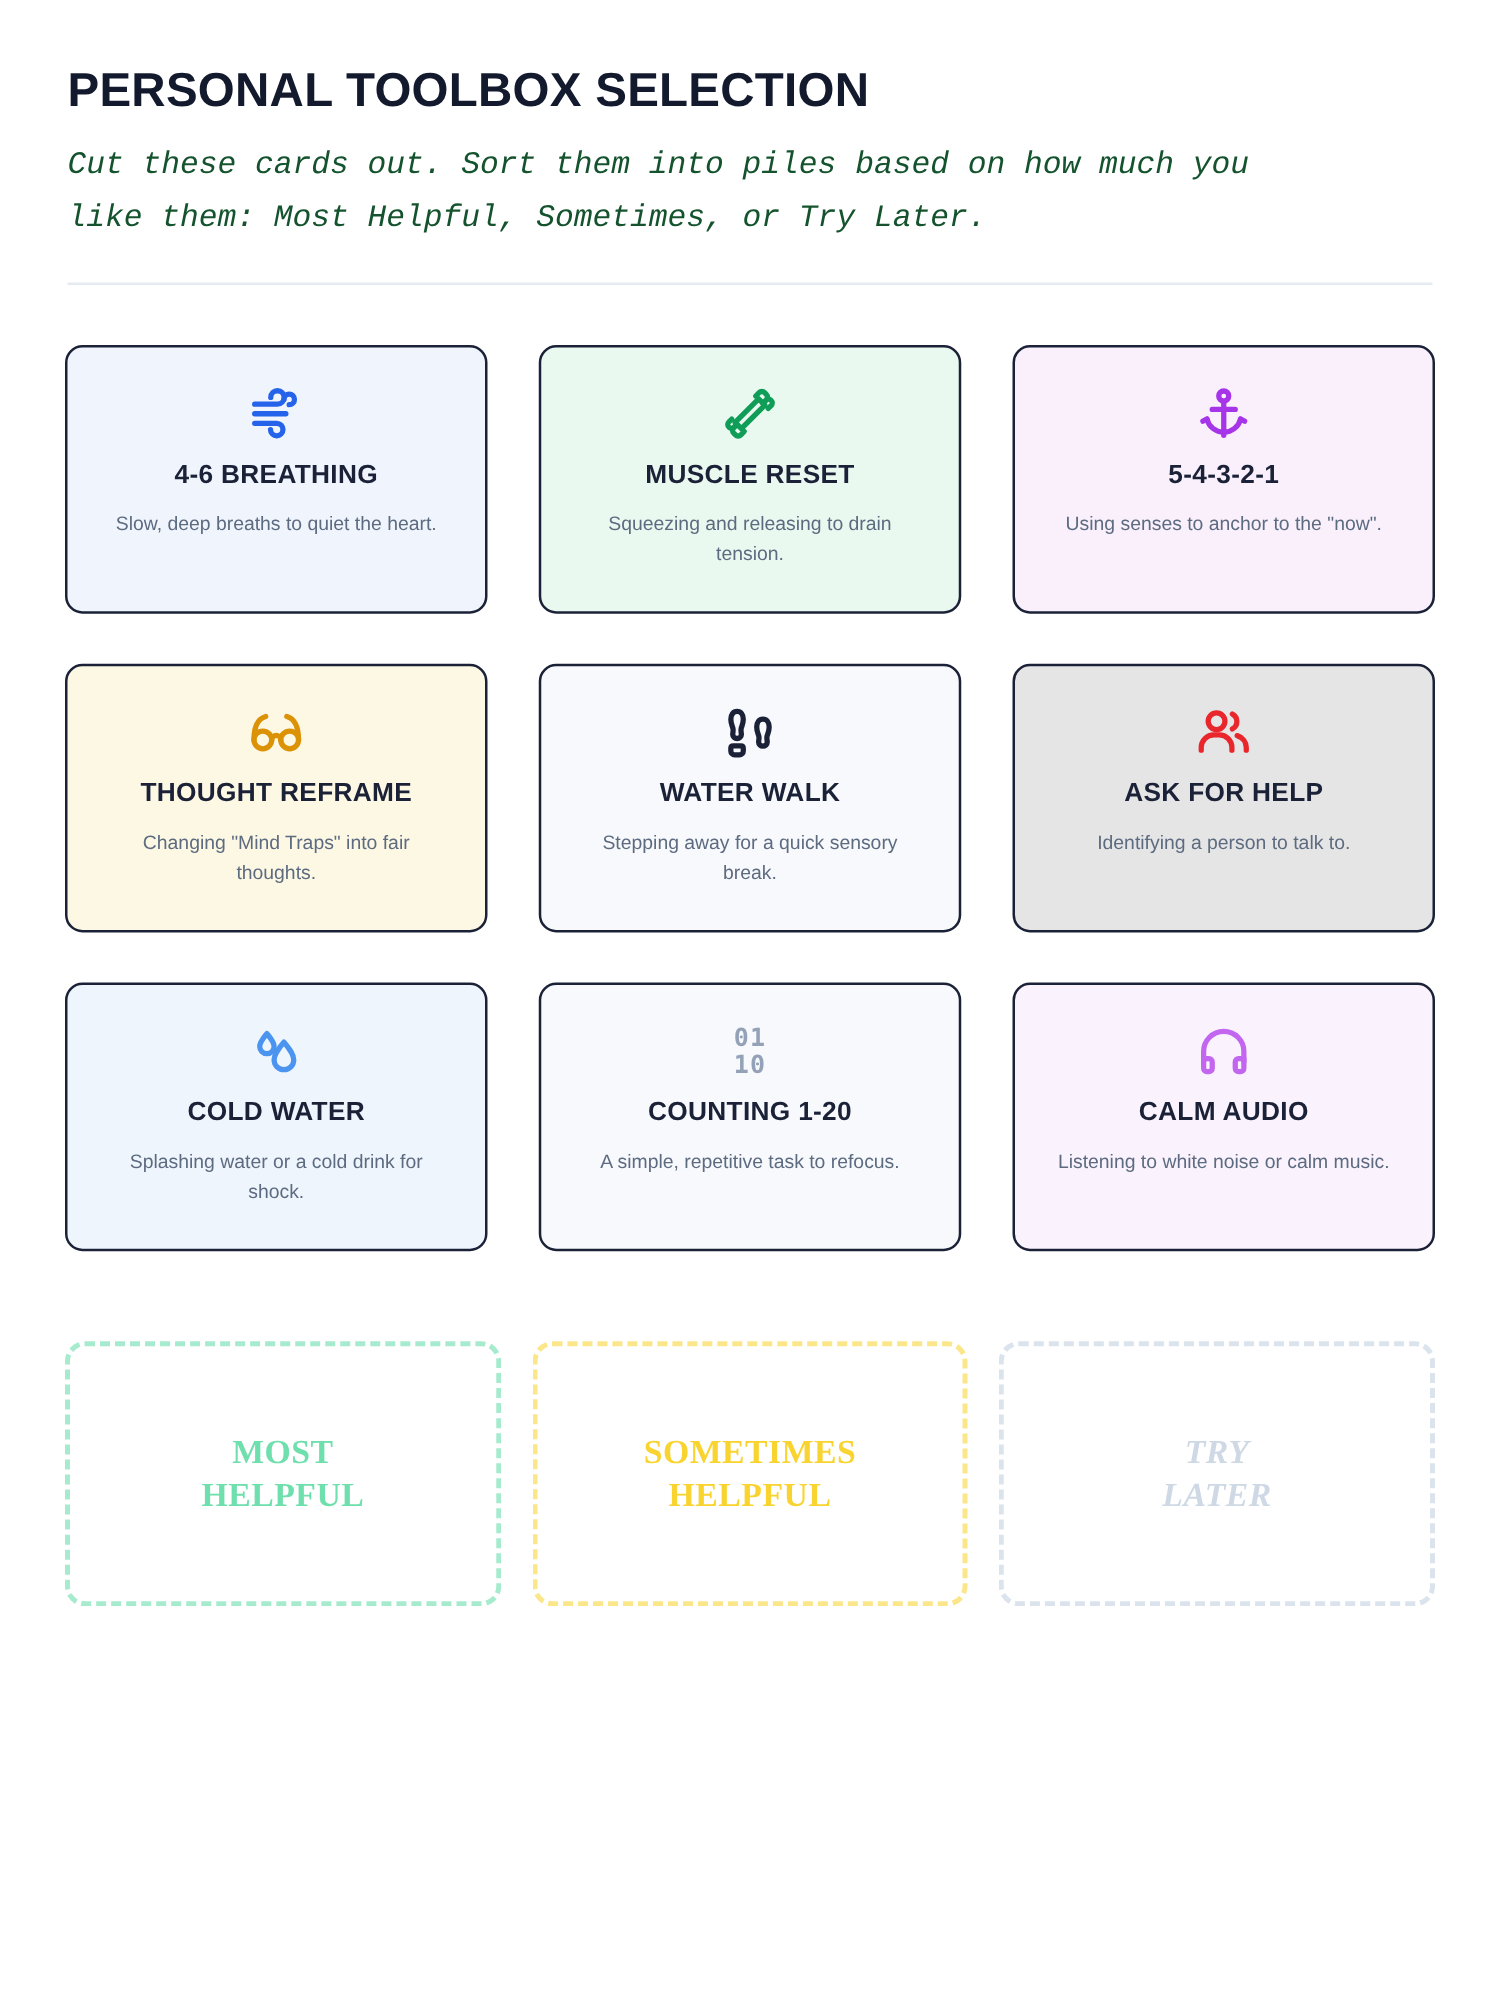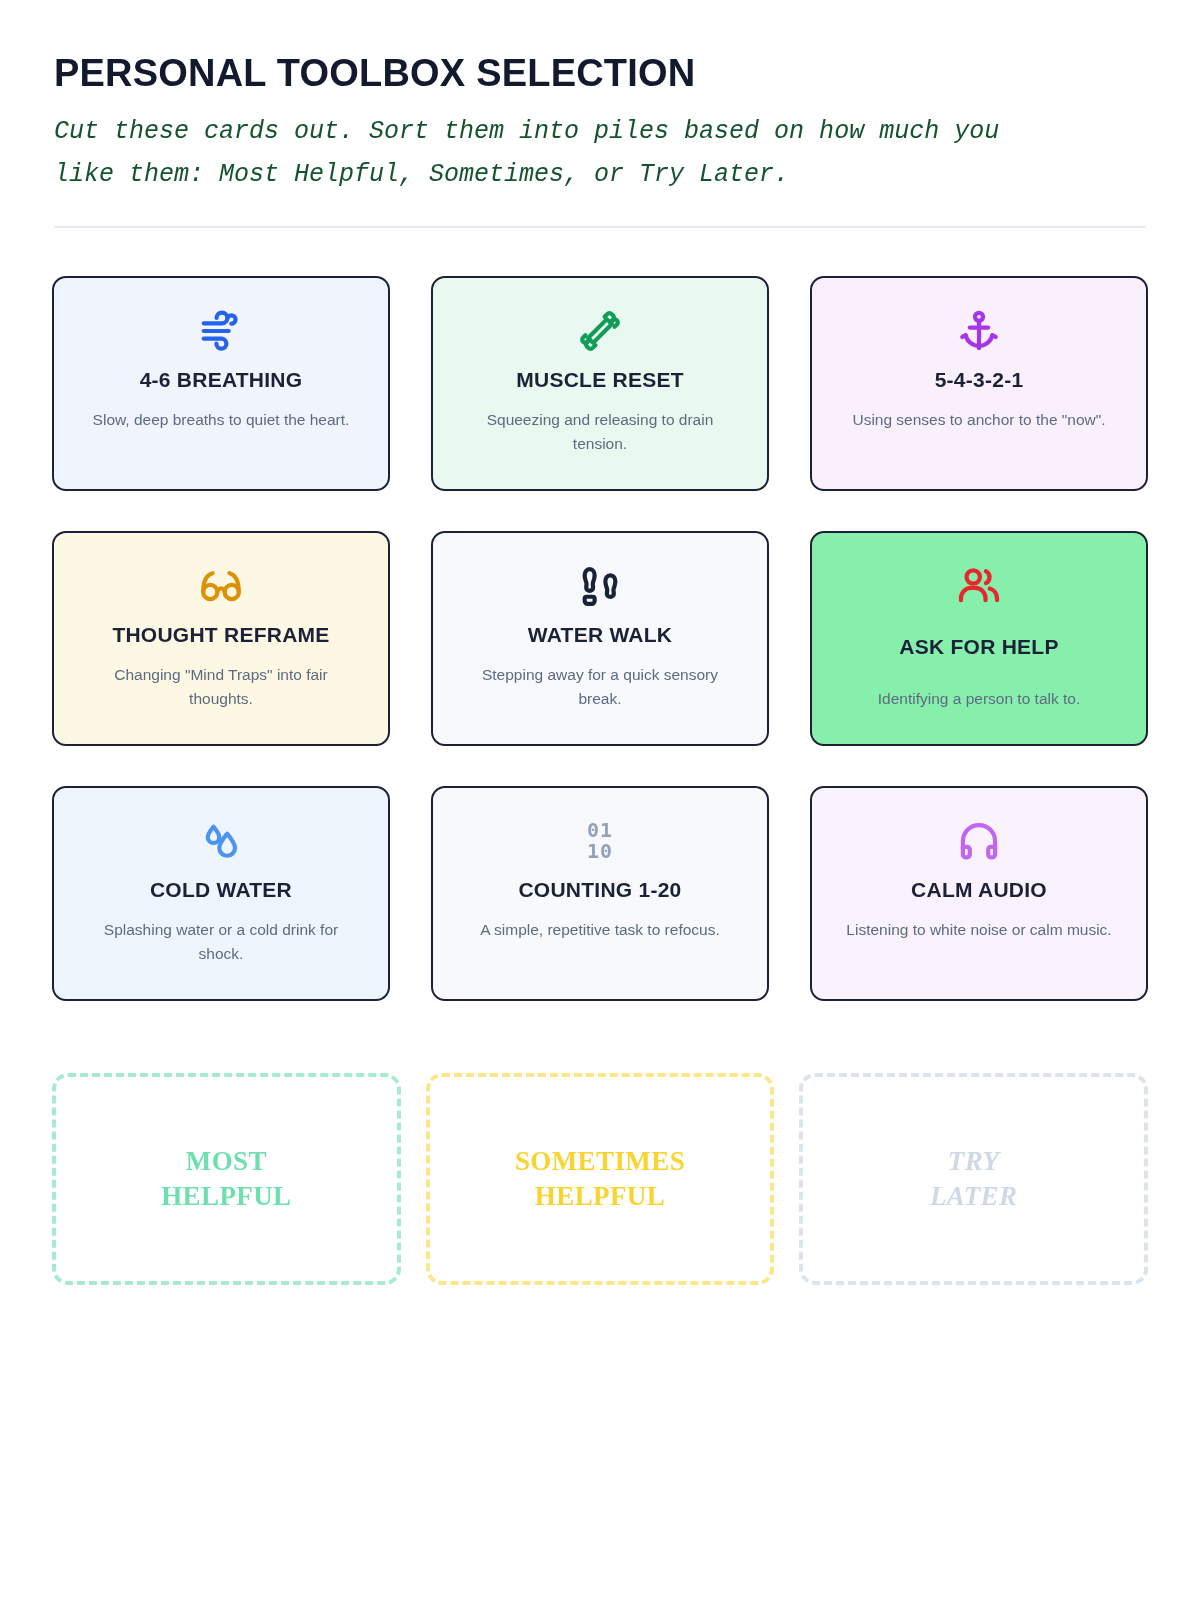--- a/index.html
+++ b/index.html
@@ -193,21 +193,21 @@
       <div class="card-icon">
         <svg width="46" height="46" viewBox="0 0 24 24" fill="none" stroke="#1b2238" stroke-width="2.2" stroke-linecap="round" stroke-linejoin="round">
           <path d="M6.6 3.2c1.6 0 2.6 1.4 2.6 3.3 0 1.7-.6 2.7-.9 3.9-.2.9.1 1.6.1 2.4 0 1-.8 1.7-1.8 1.7s-1.8-.7-1.8-1.7c0-.8.3-1.5.1-2.4-.3-1.2-.9-2.2-.9-3.9 0-1.9 1-3.3 2.6-3.3z"></path>
           <path d="M5 17.6h3.2c.6 0 1 .4 1 1v1.1c0 .9-.7 1.6-1.6 1.6h-2c-.9 0-1.6-.7-1.6-1.6v-1.1c0-.6.4-1 1-1z"></path>
           <path d="M17.4 6.4c1.6 0 2.6 1.4 2.6 3.3 0 1.7-.6 2.7-.9 3.9-.2.9.1 1.6.1 2.4 0 1-.8 1.7-1.8 1.7s-1.8-.7-1.8-1.7c0-.8.3-1.5.1-2.4-.3-1.2-.9-2.2-.9-3.9 0-1.9 1-3.3 2.6-3.3z"></path>
         </svg>
       </div>
       <div class="card-title">WATER WALK</div>
       <div class="card-desc">Stepping away for a quick sensory break.</div>
     </div>
-    <div class="tool-card" style="background: #86efac; gap: 12px;">
+    <div class="tool-card" style="background: #e5e5e5;">
       <div class="card-icon">
         <svg width="46" height="46" viewBox="0 0 24 24" fill="none" stroke="#e8262c" stroke-width="2.2" stroke-linecap="round" stroke-linejoin="round">
           <circle cx="9" cy="7.3" r="3.5"></circle>
           <path d="M2.6 19.4v-1.1a5.3 5.3 0 0 1 5.3-5.3h2.2a5.3 5.3 0 0 1 5.3 5.3v1.1"></path>
           <path d="M15.6 4.3a3.5 3.5 0 0 1 0 6.2"></path>
           <path d="M17.6 13.3a5.3 5.3 0 0 1 3.8 5v1.1"></path>
         </svg>
       </div>
       <div class="card-title">ASK FOR HELP</div>
       <div class="card-desc">Identifying a person to talk to.</div>

